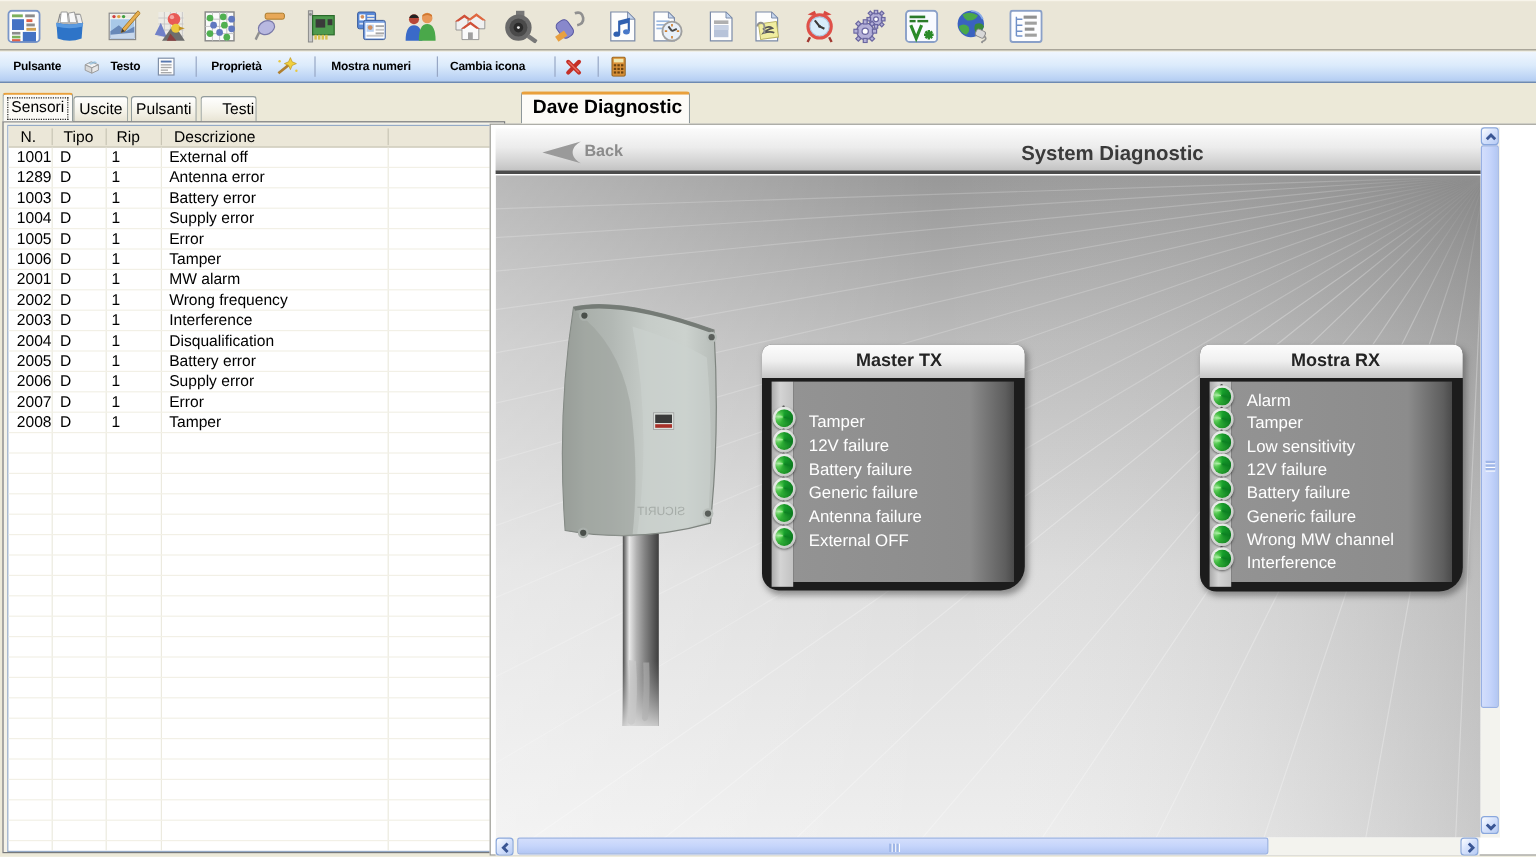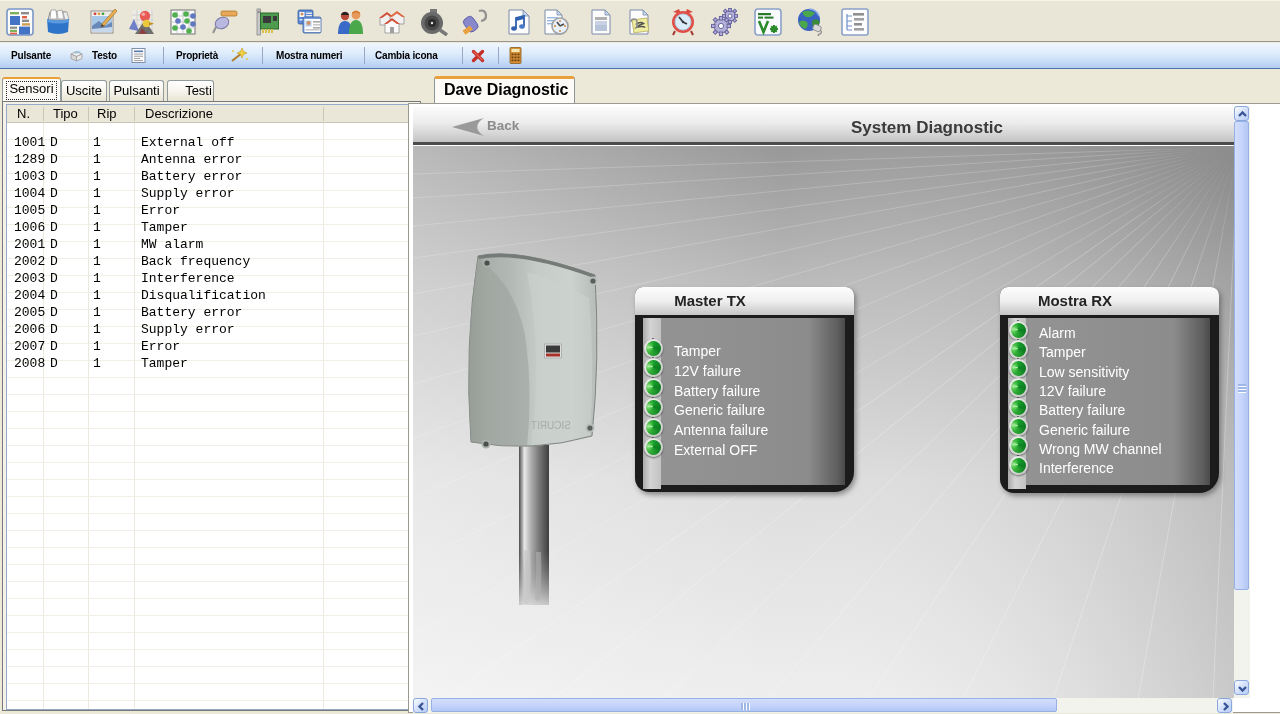--- a/index.html
+++ b/index.html
@@ -22,41 +22,41 @@
 #tabPulsanti { left:109px; top:80px; width:55px; height:21px; line-height:19px; z-index:2;}
 #tabTesti { left:167px; top:80px; width:47px; height:21px; line-height:19px; z-index:2;padding-left:16px;}
 #tblwrap { position:absolute; left:2px; top:101px; width:419px; height:610px;
   border:1px solid #77797b; background:#f4f2e8; }
 #tblinner { position:absolute; left:6px; top:104px; width:411px; height:606px; border:1px solid #94aac6; background:#fff; overflow:hidden;}
 #thead { position:absolute; left:0; top:0; width:100%; height:18px; background:#ebe7d8; border-bottom:1px solid #c9c5b5;}
 #thead .ht { position:absolute; top:0; height:18px; line-height:18px; font-size:13px; color:#000; }
 #thead .tick { position:absolute; top:2px; height:14px; width:1px; background:#c9c5b5; }
 .col-line { position:absolute; top:18px; bottom:0; width:1px; background:#eceadf; }
 .trow { position:absolute; left:0; width:100%; height:17px; border-bottom:1px solid #f2f0e6; font-size:13px; line-height:16px; }
-.trow span { position:absolute; top:12px;font-family:Liberation Mono, monospace; }
+.trow span { position:absolute; top:0; }
 #tabDave { position:absolute; left:434px; top:76px; width:141px; height:27px; background:#fcfbf7;
   border:1px solid #8d9799; border-bottom:none; border-top:3px solid #e9a03b; border-radius:3px 3px 0 0;
   font-size:16px; font-weight:bold; line-height:22px; padding-left:9px; z-index:3;}
 #rpanel { position:absolute; left:408px; top:103px; width:988px; height:610px; background:#ffffff;
   border:1px solid #9a9a93; }
 #dheader { position:absolute; left:4px; top:3px; width:821px; height:38px;
   background:linear-gradient(to bottom,#fbfbfb 0%,#ececec 45%,#d3d3d3 80%,#c3c3c3 100%);
   border-bottom:3px solid #4c4c4c; }
 #dheader .back { position:absolute; left:38px; top:10px; width:34px; height:20px; }
 #dheader .backtxt { position:absolute; left:74px; top:11px; font-size:13.5px; font-weight:bold; color:#8b8b8b; }
 #dheader .title { position:absolute; left:314px; top:11px; width:400px; text-align:center; font-size:17px; font-weight:bold; color:#3a3a3a; }
 #dbody { position:absolute; left:4px; top:42px; width:821px; height:552px; overflow:hidden; }
 .dpanel { position:absolute; top:183px; width:219px; background:#1c1c1c; border-radius:8px 8px 20px 14px;
   box-shadow:2px 3px 5px rgba(60,60,60,0.5); }
 #pmaster { left:226px; height:205px; }
 #pslave { left:591px; height:206px; }
 .dpanel .hd { position:absolute; left:0; top:0; width:100%; height:28px; border-radius:8px 8px 0 0;
   background:linear-gradient(to bottom,#fdfdfd 0%,#efefef 50%,#c6c6c6 100%);
   font-size:15px; font-weight:bold; color:#242424; line-height:28px; }
-.dpanel .hd span { display:block; width:150px; text-align:center; }
+.dpanel .hd span { display:block; width:150px; text-align:right; }
 .dpanel .strip { position:absolute; left:8px; top:31px; width:18px; background:linear-gradient(to right,#aaaaaa,#d4d4d4 40%,#c2c2c2); }
 .dpanel .inner { position:absolute; left:26px; top:31px; background:linear-gradient(to right,#939393 0%,#8c8c8c 80%,#5e5e5e 96%,#4a4a4a 100%); }
 .led { position:absolute; left:9px; width:19px; height:19px; border-radius:50%;
   background:radial-gradient(circle at 40% 35%,#ffffff 0%,#d8dcd8 55%,#a8aca8 100%); box-shadow:0 1px 2px rgba(0,0,0,.5);}
 .led::after { content:""; position:absolute; left:2px; top:2px; width:15px; height:15px; border-radius:50%;
   background:radial-gradient(circle at 50% 50%, rgba(255,255,255,0) 45%, rgba(0,70,0,0.30) 98%),
   conic-gradient(from 200deg at 46% 44%, #2fae35 0deg, #5ed05a 45deg, #aeefa6 75deg, #52ca4e 115deg, #17a02c 175deg, #0c8022 265deg, #2fae35 360deg); }
 .dpanel .lrow { position:absolute; left:39px; font-size:14px; color:#fff; white-space:nowrap; }
 .dpanel .dot { position:absolute; left:16.5px; width:2px; height:2px; border-radius:50%; background:#4a4a4a; }
 
@@ -409,21 +409,21 @@
 <div class="trow" style="top:120px">
       <span style="left:7px">2001</span>
       <span style="left:43px">D</span>
       <span style="left:86px">1</span>
       <span style="left:134px">MW alarm</span>
     </div>
 <div class="trow" style="top:137px">
       <span style="left:7px">2002</span>
       <span style="left:43px">D</span>
       <span style="left:86px">1</span>
-      <span style="left:134px">Back frequency</span>
+      <span style="left:134px">Wrong frequency</span>
     </div>
 <div class="trow" style="top:154px">
       <span style="left:7px">2003</span>
       <span style="left:43px">D</span>
       <span style="left:86px">1</span>
       <span style="left:134px">Interference</span>
     </div>
 <div class="trow" style="top:171px">
       <span style="left:7px">2004</span>
       <span style="left:43px">D</span>

